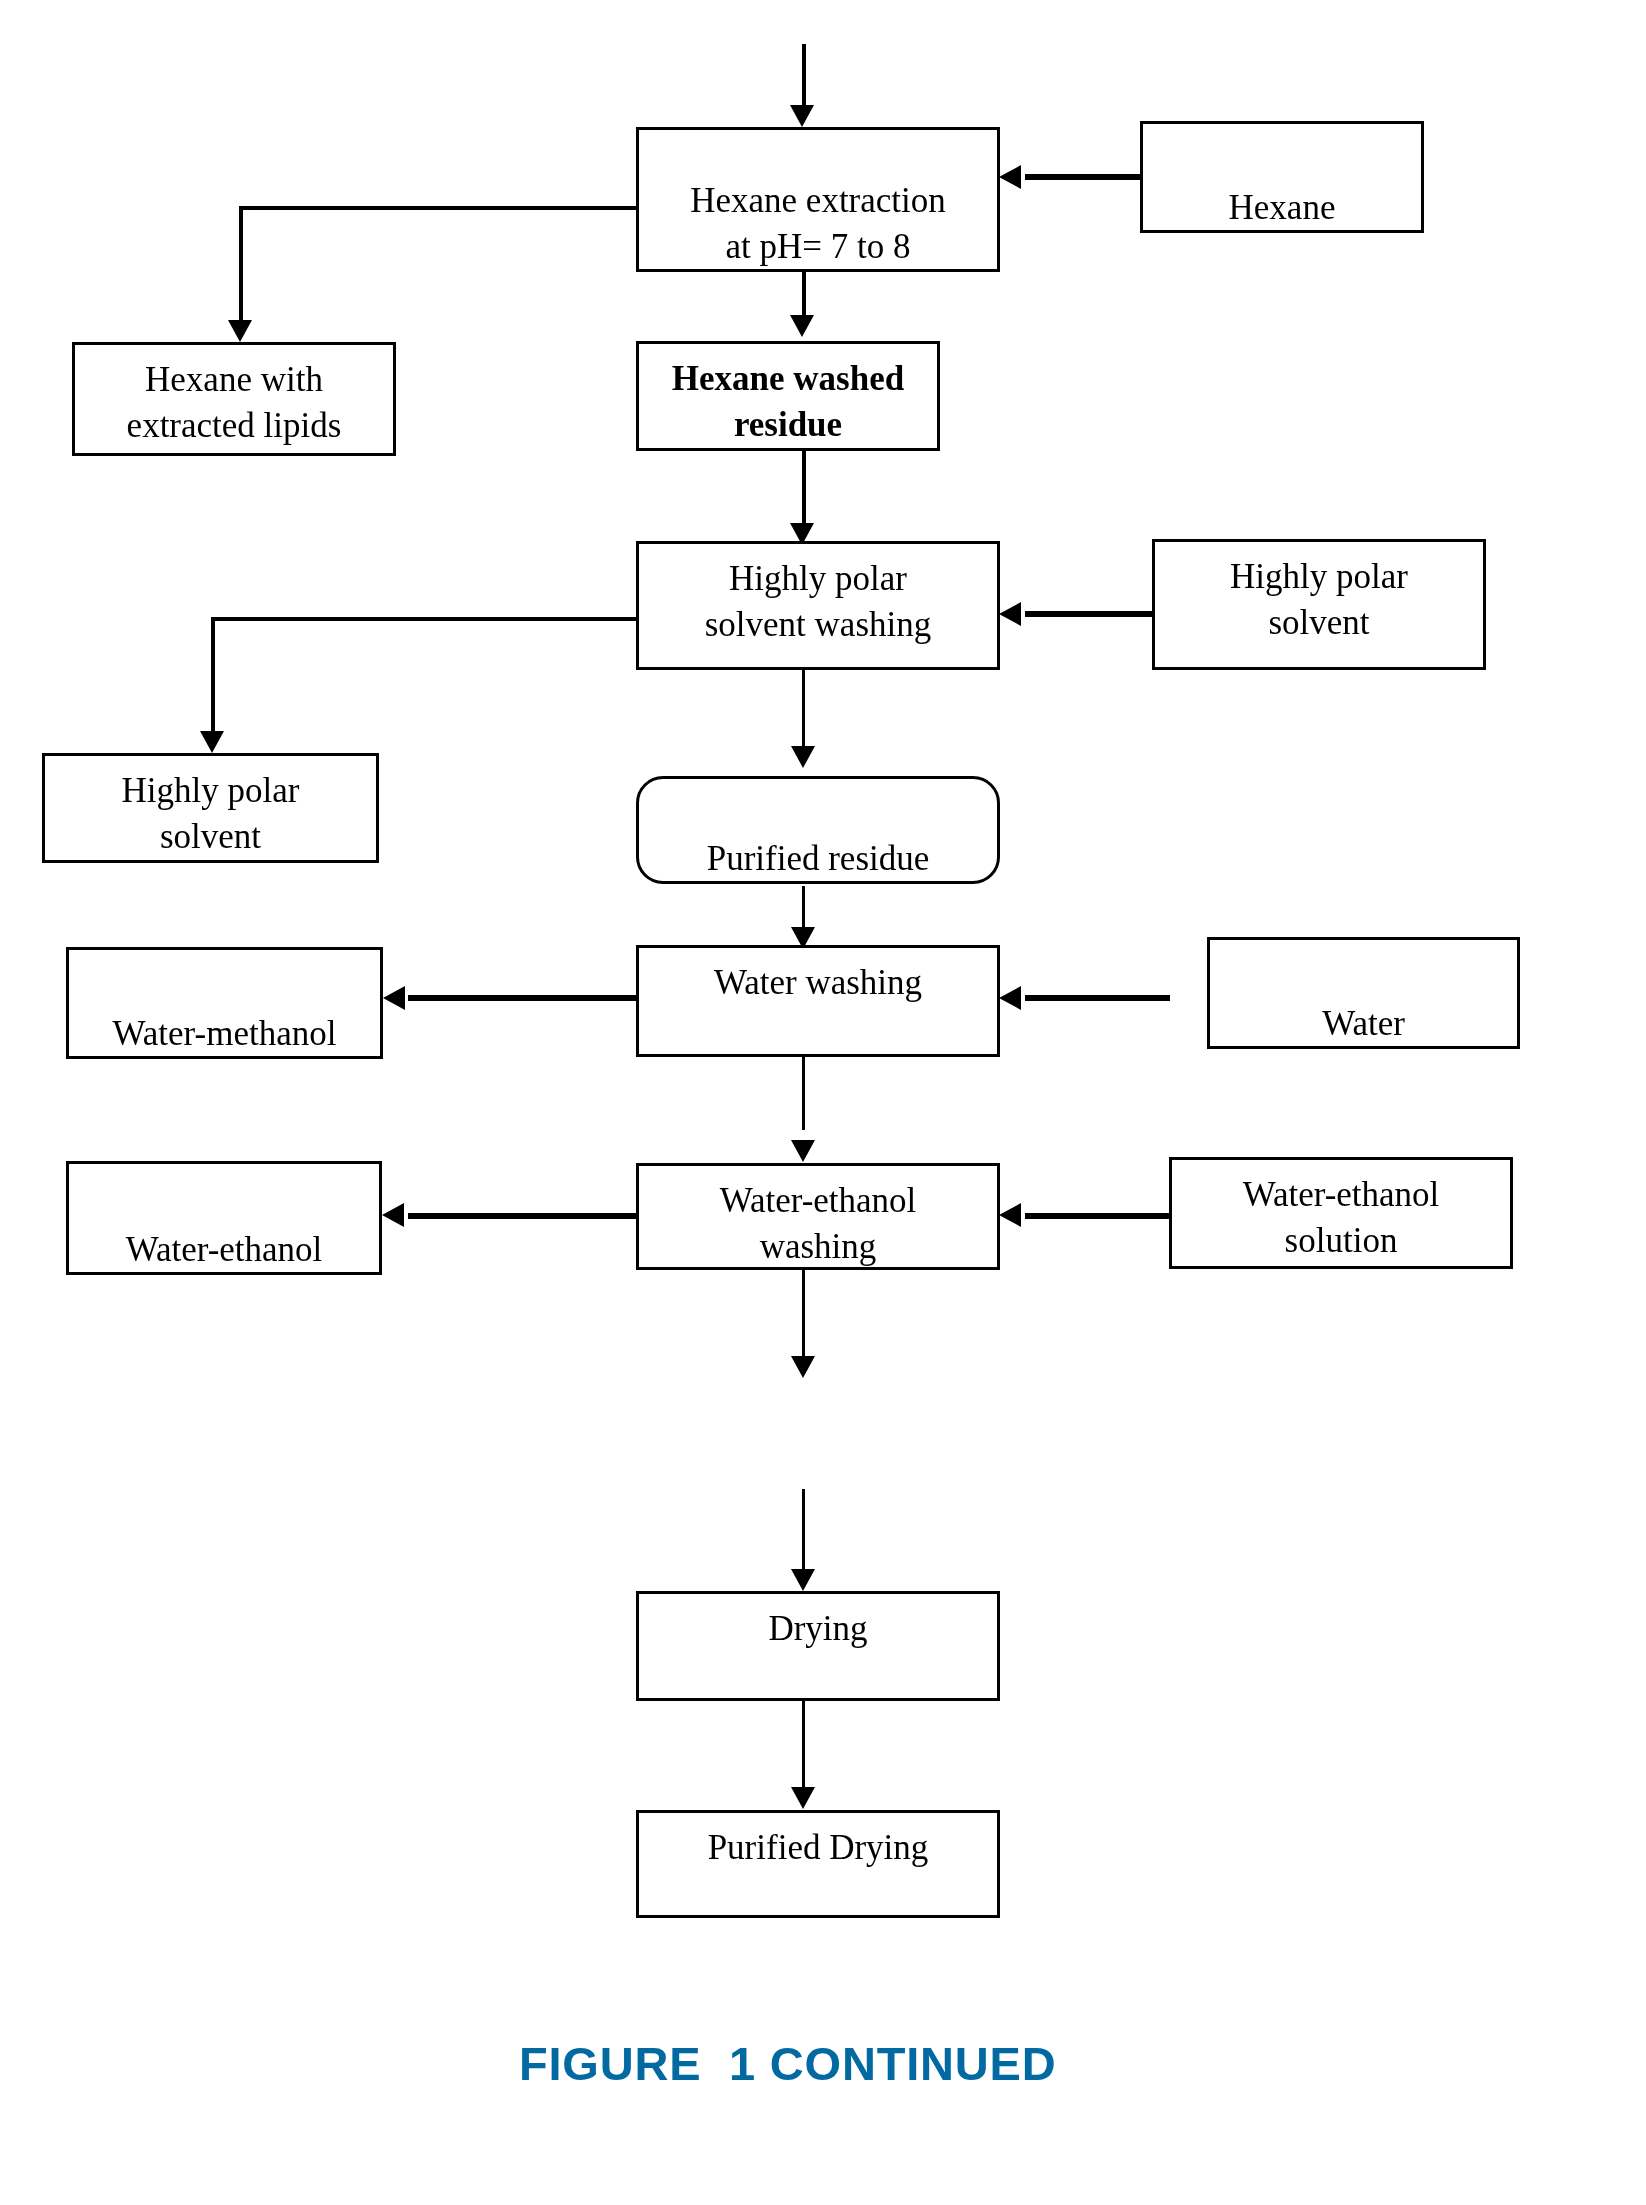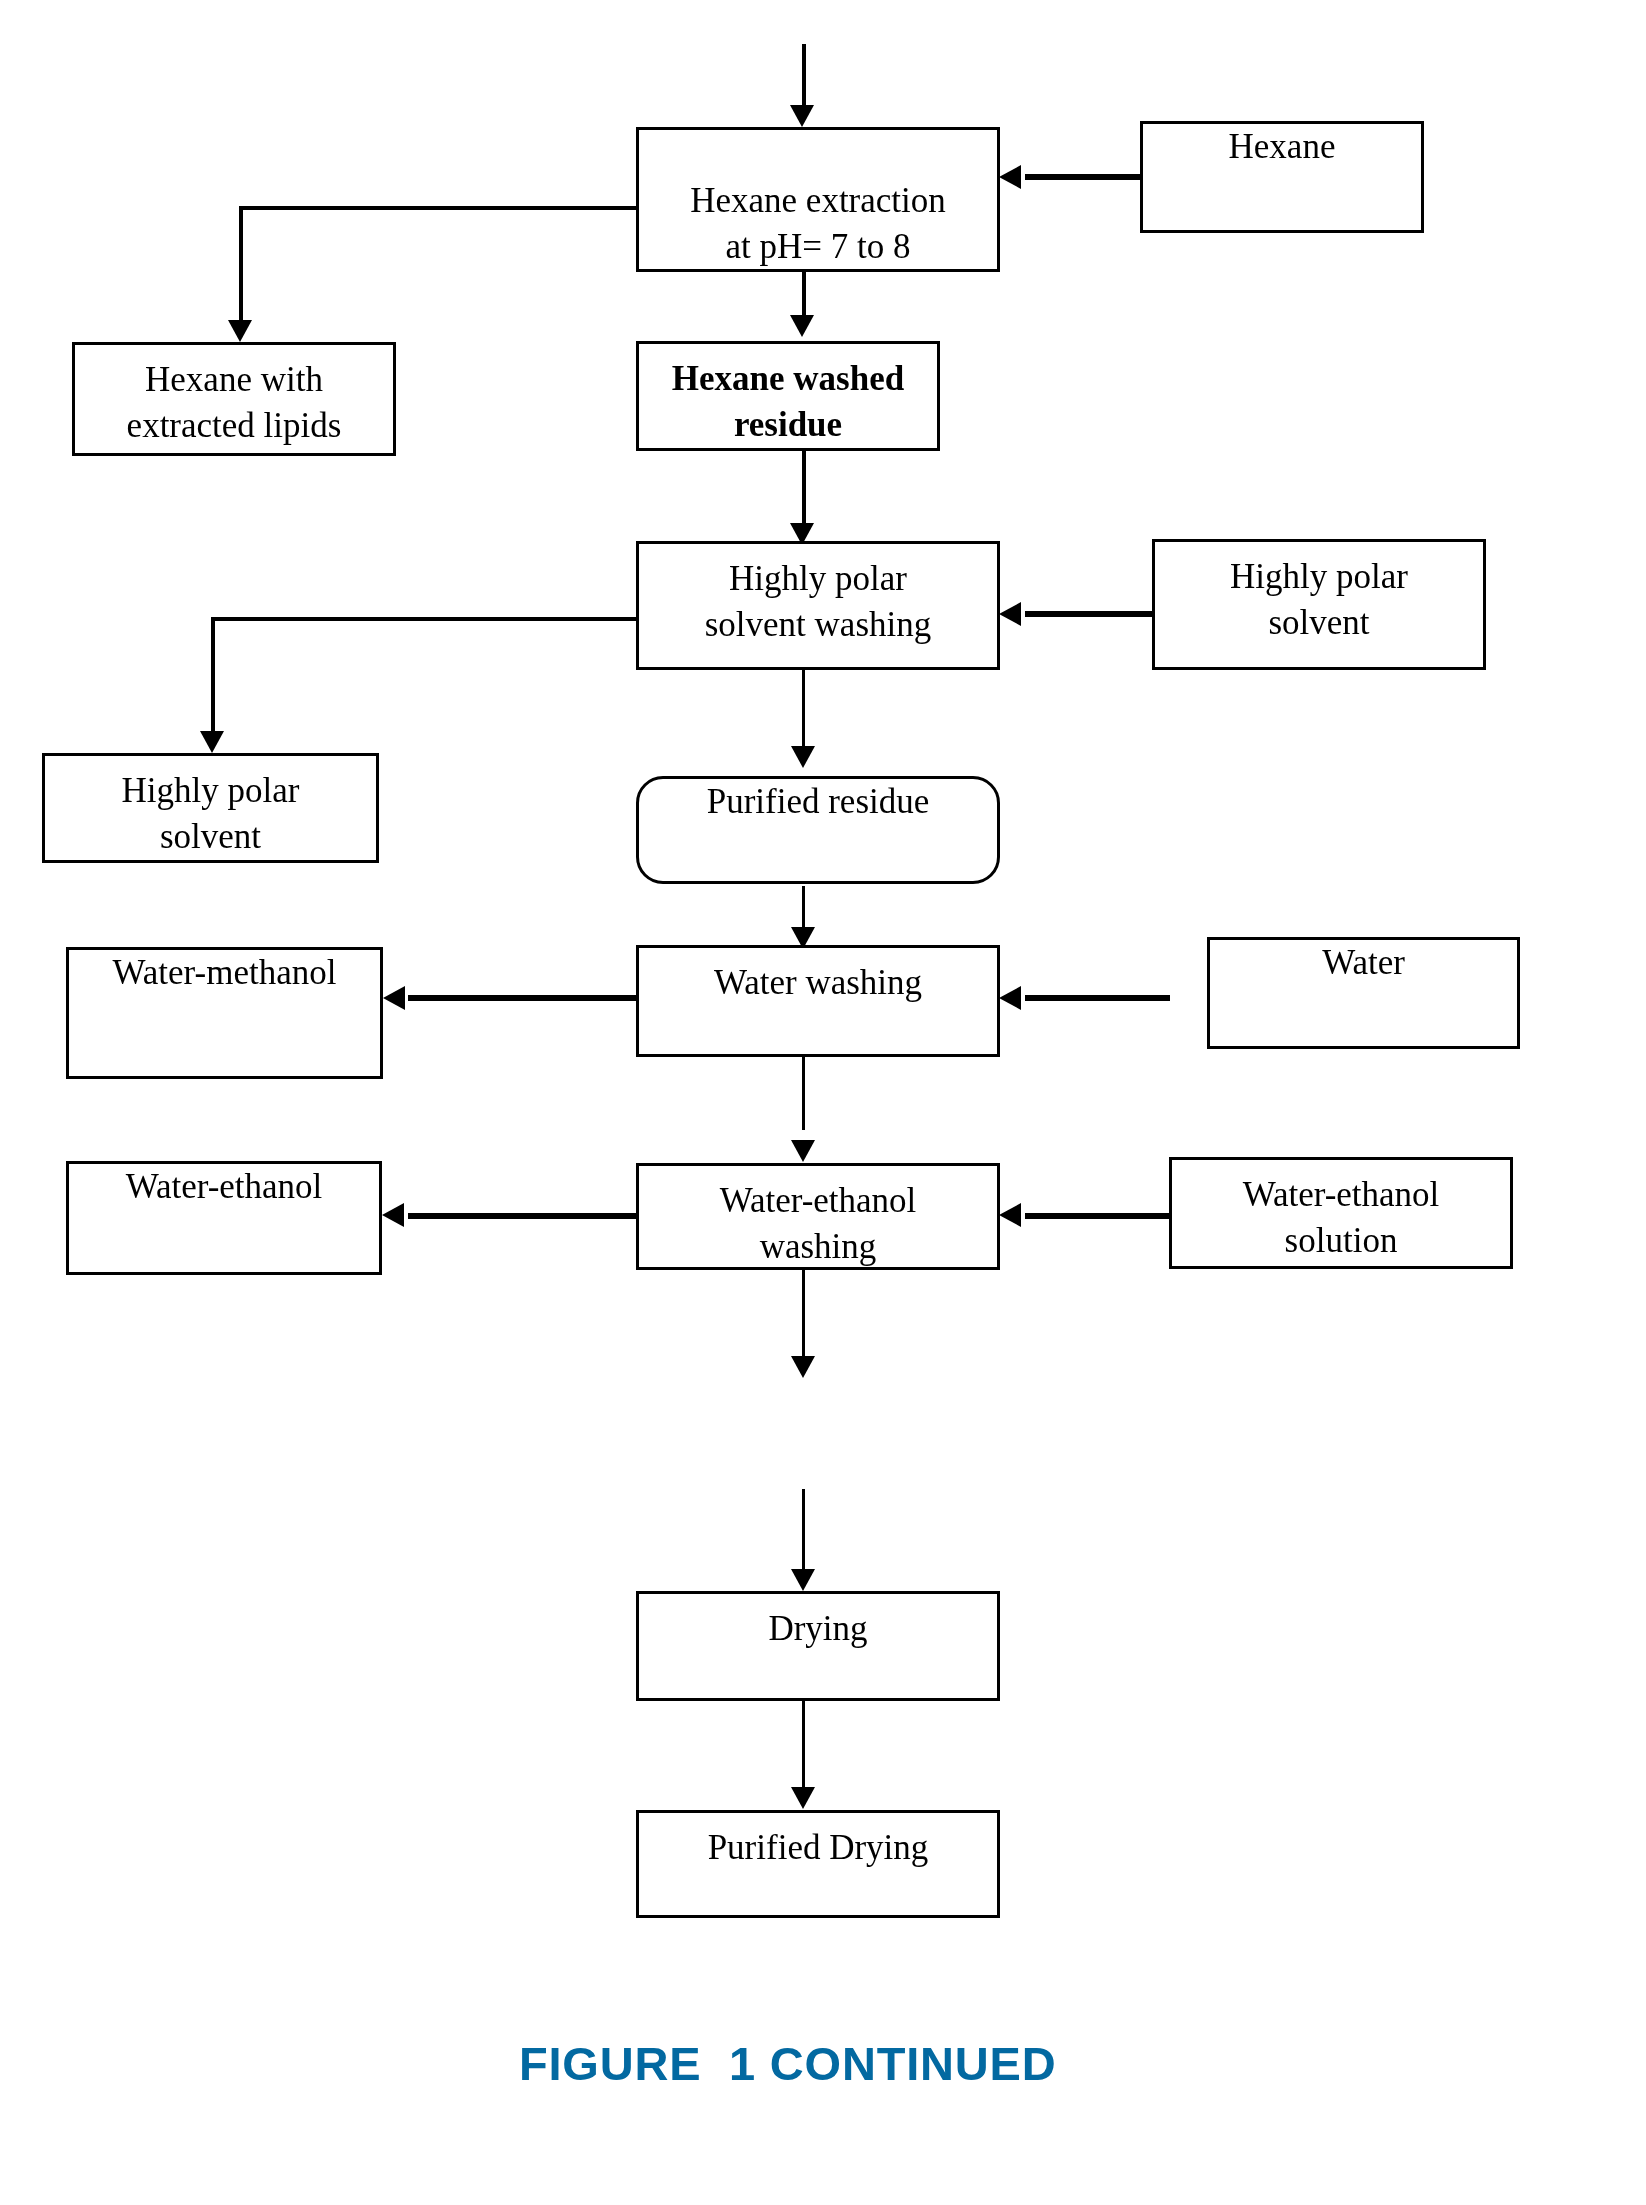--- a/index.html
+++ b/index.html
@@ -26,21 +26,21 @@
     line-height:1.30;
     color:#000;
     z-index:3;
   }
   .node .lbl{
     display:block;
     width:100%;
     padding-top:12px;
     white-space:pre-line;
   }
-  .node.mid{align-items:flex-start;}
+  .node.mid{align-items:flex-end;}
   .node.mid .lbl{padding-top:0;}
 
   
   .vline{position:absolute;width:4.2px;background:#000;z-index:2;}
   .hline{position:absolute;height:4.2px;background:#000;z-index:2;}
   .hline.thick{height:6px;}
   .vline.thin{width:3.4px;}
 
   .arrow-down{
     position:absolute;
@@ -142,21 +142,21 @@
   <div class="arrow-down" style="left:791px; top:927px;"></div>
 
   <div class="node" style="left:636px; top:945px; width:364px; height:112px;">
     <span class="lbl pad-lg">Water washing</span>
   </div>
 
   <div class="node mid" style="left:1167px; top:937px; width:313px; height:112px;margin-left:40px;">
     <span class="lbl">Water</span>
   </div>
 
-  <div class="node mid" style="left:66px; top:947px; width:317px; height:132px;">
+  <div class="node mid" style="left:66px; top:947px; width:317px; height:112px;">
     <span class="lbl">Water-methanol</span>
   </div>
 
   <div class="hline thick" style="left:1025px; top:995px; width:145px;"></div>
   <div class="arrow-left" style="left:999px; top:986px;"></div>
 
   <div class="hline thick" style="left:408px; top:995px; width:230px;"></div>
   <div class="arrow-left" style="left:383px; top:986px;"></div>
 
   <div class="vline thin" style="left:802px; top:1056px; height:74px;"></div>

